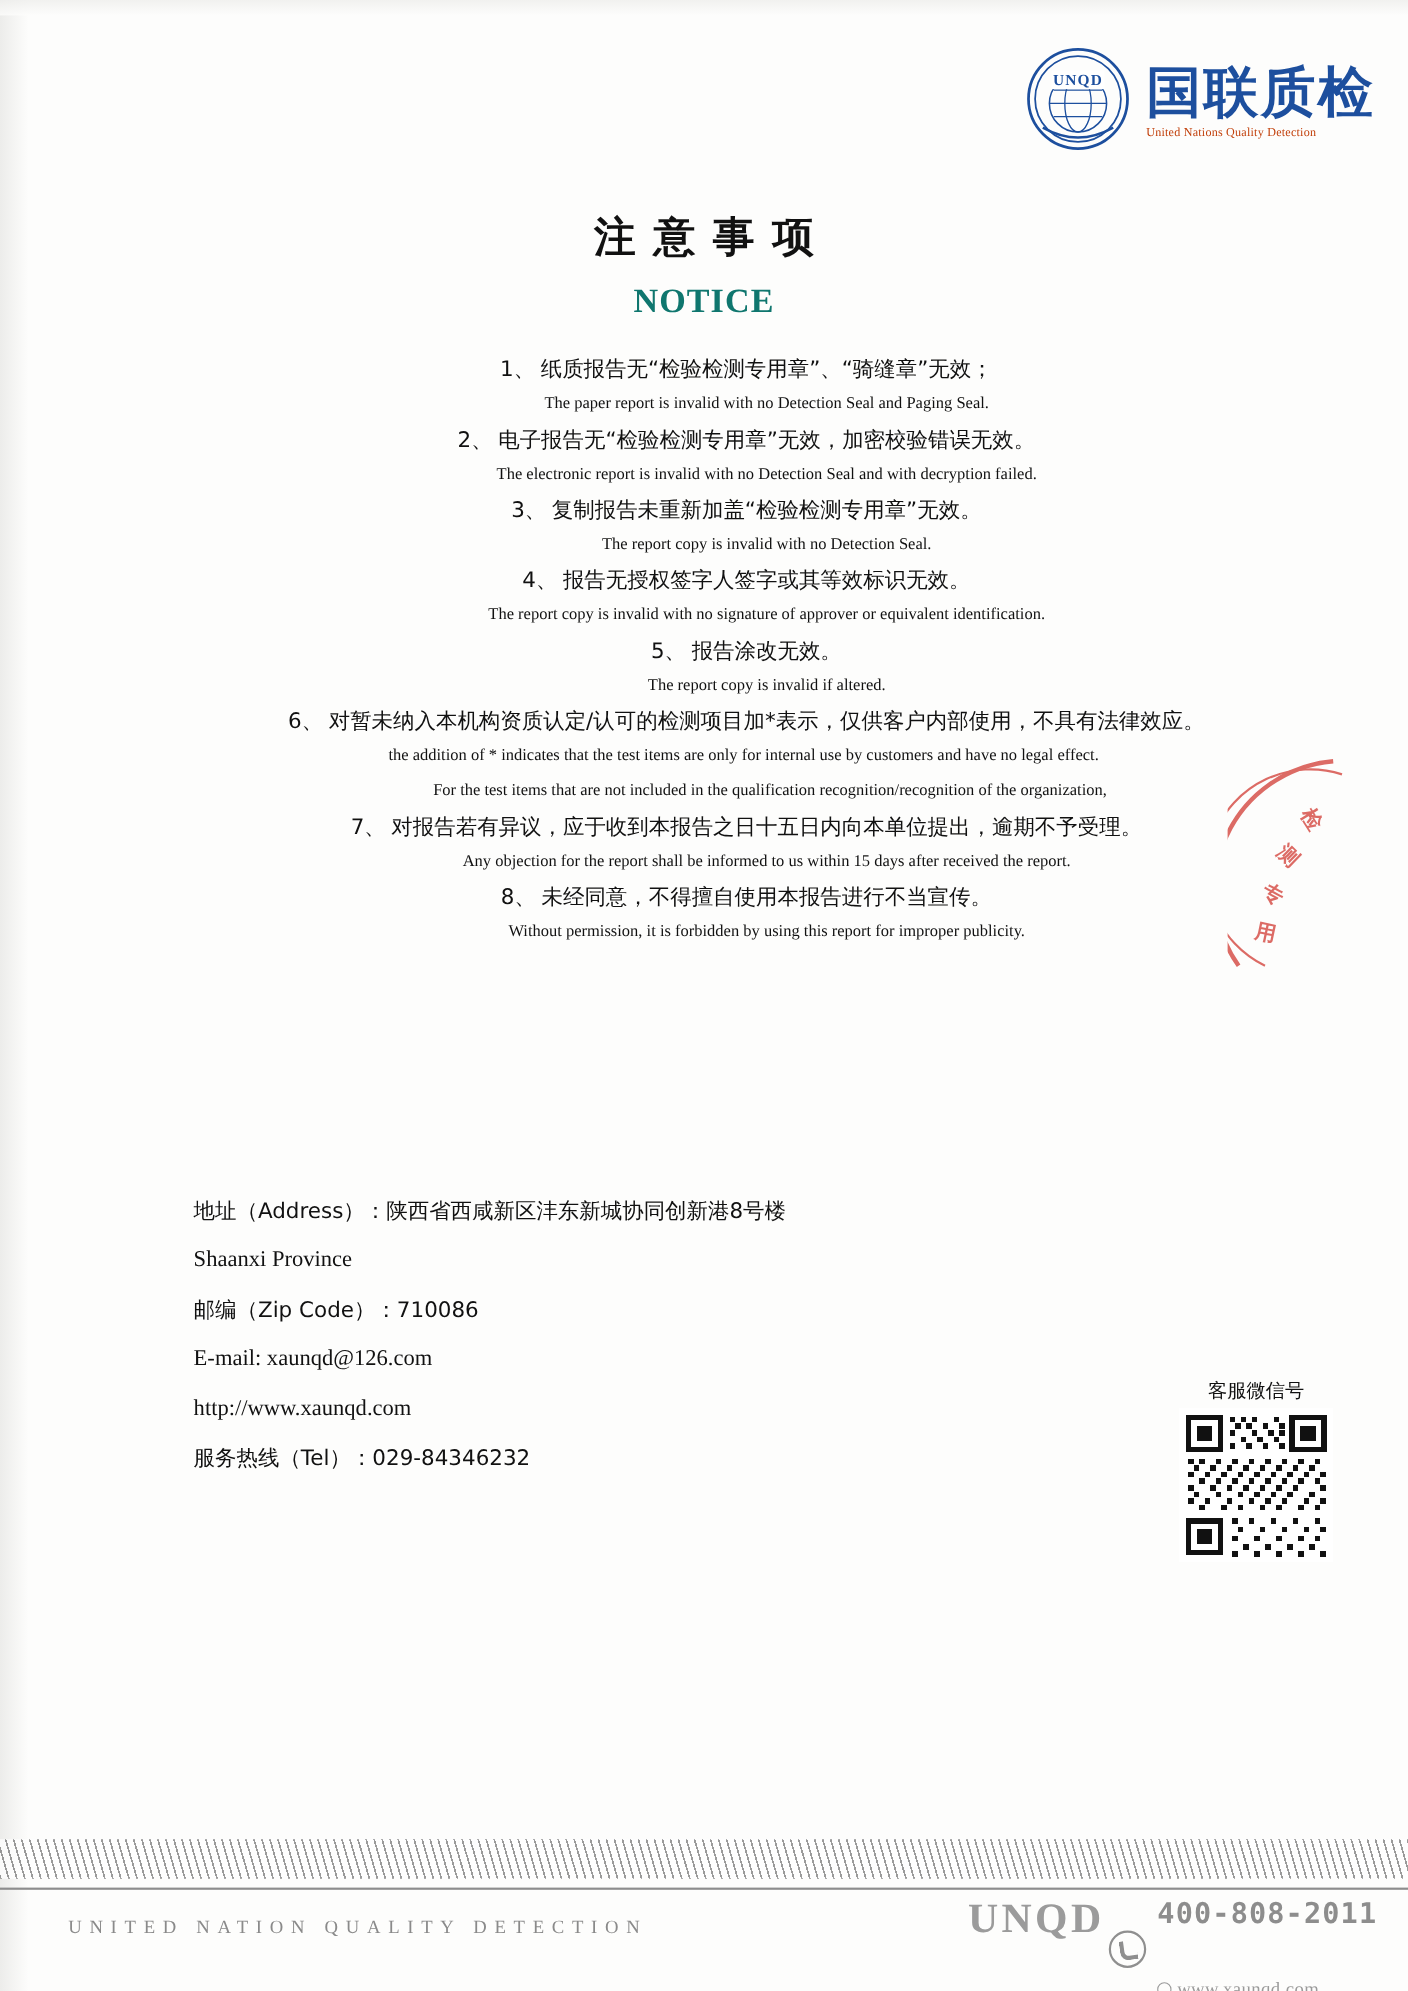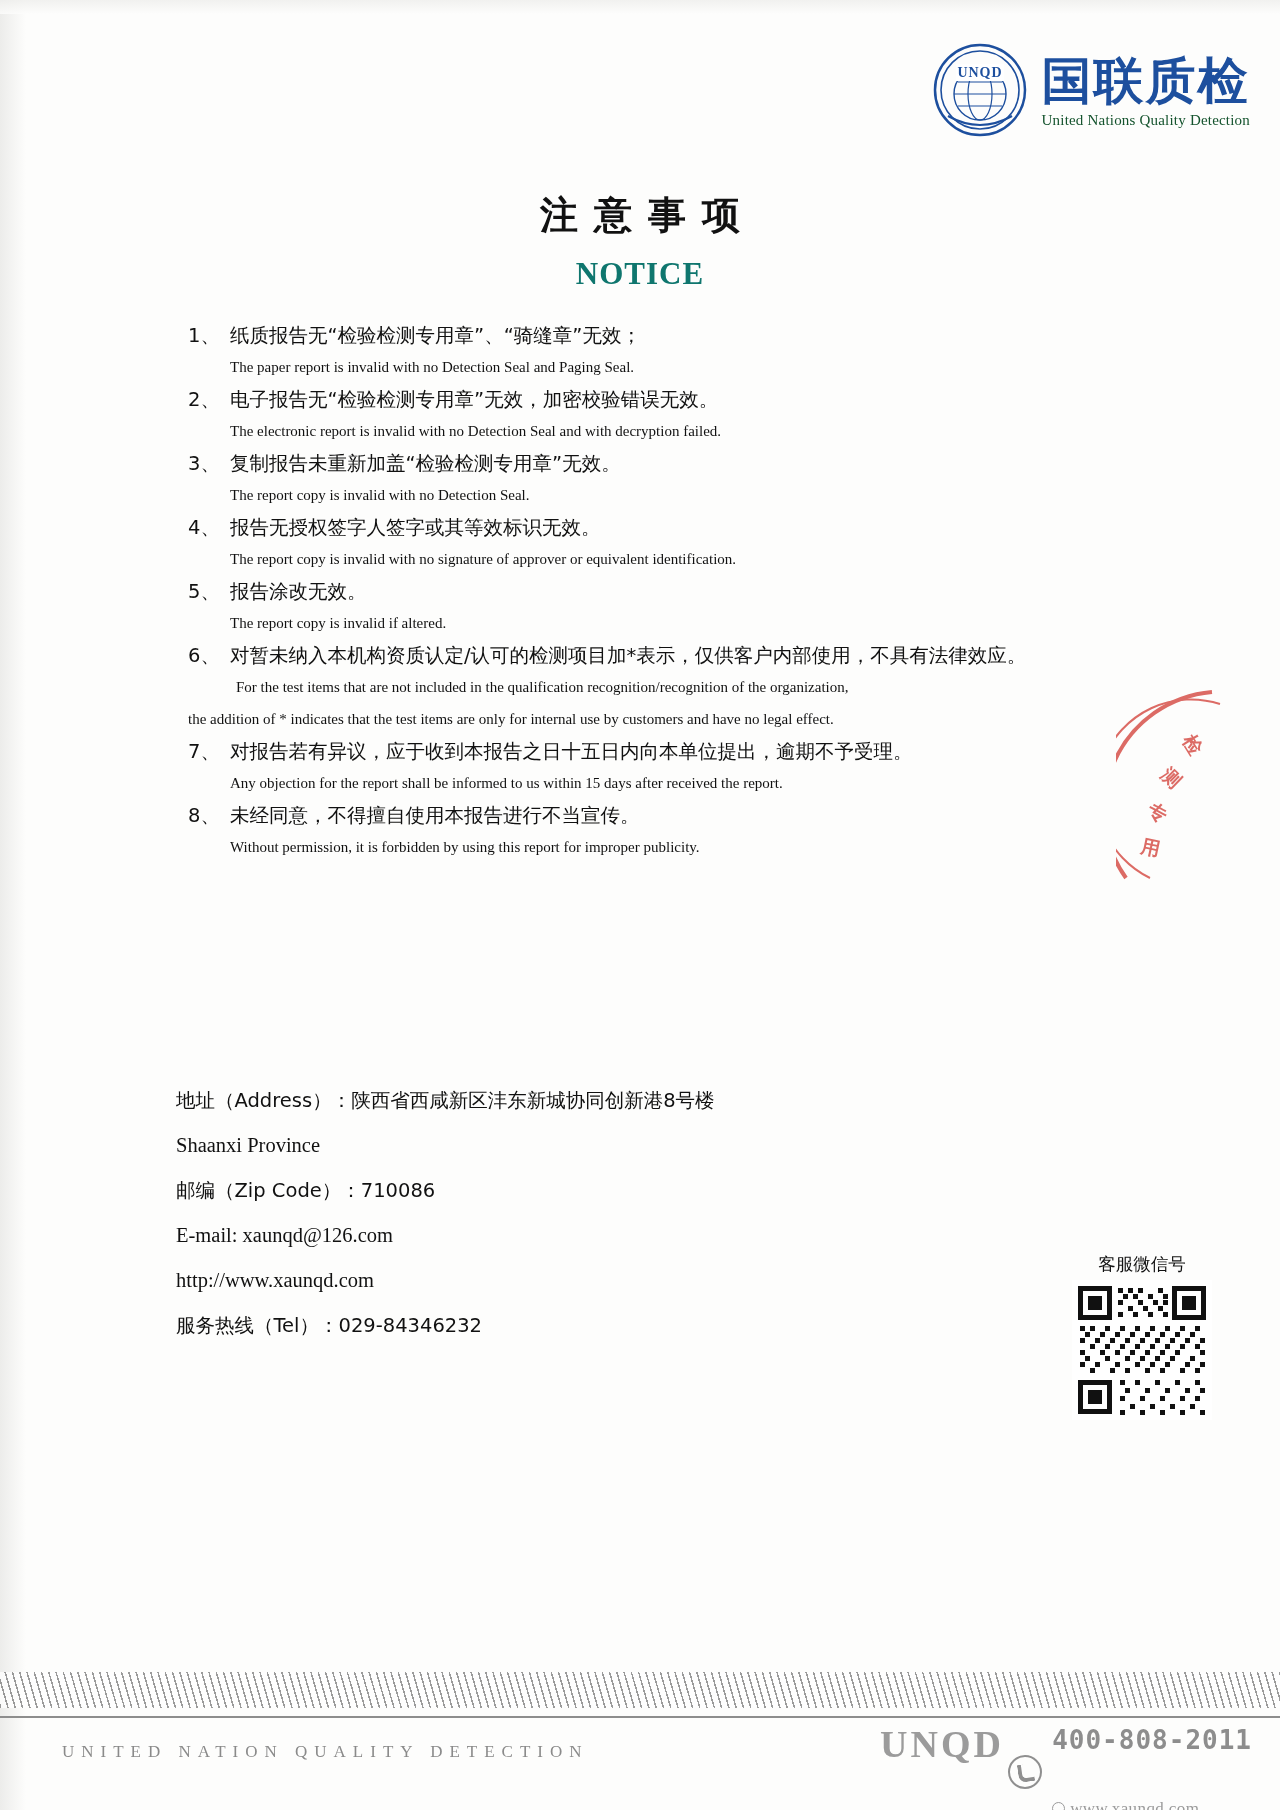--- a/index.html
+++ b/index.html
@@ -63,22 +63,22 @@
   .logo-cn {
     font-family: "DejaVu Sans", sans-serif;
     font-weight: bold;
     font-size: 50px;
     line-height: 1.06;
     color: #1d4f9e;
     letter-spacing: 2px;
   }
   .logo-en {
     font-family: "Liberation Serif", serif;
-    font-size: 15px;
-    color: #14532d;
+    font-size: 11px;
+    color: #c2410c;
     letter-spacing: .2px;
     margin-top: 4px;
   }
 
   
   .title-cn {
     position: absolute;
     top: 190px;
     left: 0;
     width: 1280px;
@@ -100,22 +100,23 @@
     font-weight: bold;
     font-size: 31px;
     letter-spacing: 1px;
     color: #0f766e;
   }
 
   
   .notice-list {
     position: absolute;
     top: 320px;
-    left: 188px;
+    left: 176px;
     width: 1000px;
+    text-align: center;
   }
   .notice-item {
     margin-bottom: 1px;
   }
   .n-cn {
     font-family: "DejaVu Sans", sans-serif;
     font-size: 19.5px;
     line-height: 31px;
     color: #111;
     white-space: nowrap;
@@ -337,22 +338,22 @@
       <div class="n-en">The report copy is invalid with no signature of approver or equivalent identification.</div>
     </div>
 
     <div class="notice-item">
       <div class="n-cn"><span class="n-num">5、</span><span>报告涂改无效。</span></div>
       <div class="n-en">The report copy is invalid if altered.</div>
     </div>
 
     <div class="notice-item">
       <div class="n-cn"><span class="n-num">6、</span><span>对暂未纳入本机构资质认定/认可的检测项目加*表示，仅供客户内部使用，不具有法律效应。</span></div>
+      <div class="n-en full">the addition of * indicates that the test items are only for internal use by customers and have no legal effect.</div>
       <div class="n-en indent">For the test items that are not included in the qualification recognition/recognition of the organization,</div>
-      <div class="n-en full">the addition of * indicates that the test items are only for internal use by customers and have no legal effect.</div>
     </div>
 
     <div class="notice-item">
       <div class="n-cn"><span class="n-num">7、</span><span>对报告若有异议，应于收到本报告之日十五日内向本单位提出，逾期不予受理。</span></div>
       <div class="n-en">Any objection for the report shall be informed to us within 15 days after received the report.</div>
     </div>
 
     <div class="notice-item">
       <div class="n-cn"><span class="n-num">8、</span><span>未经同意，不得擅自使用本报告进行不当宣传。</span></div>
       <div class="n-en">Without permission, it is forbidden by using this report for improper publicity.</div>

